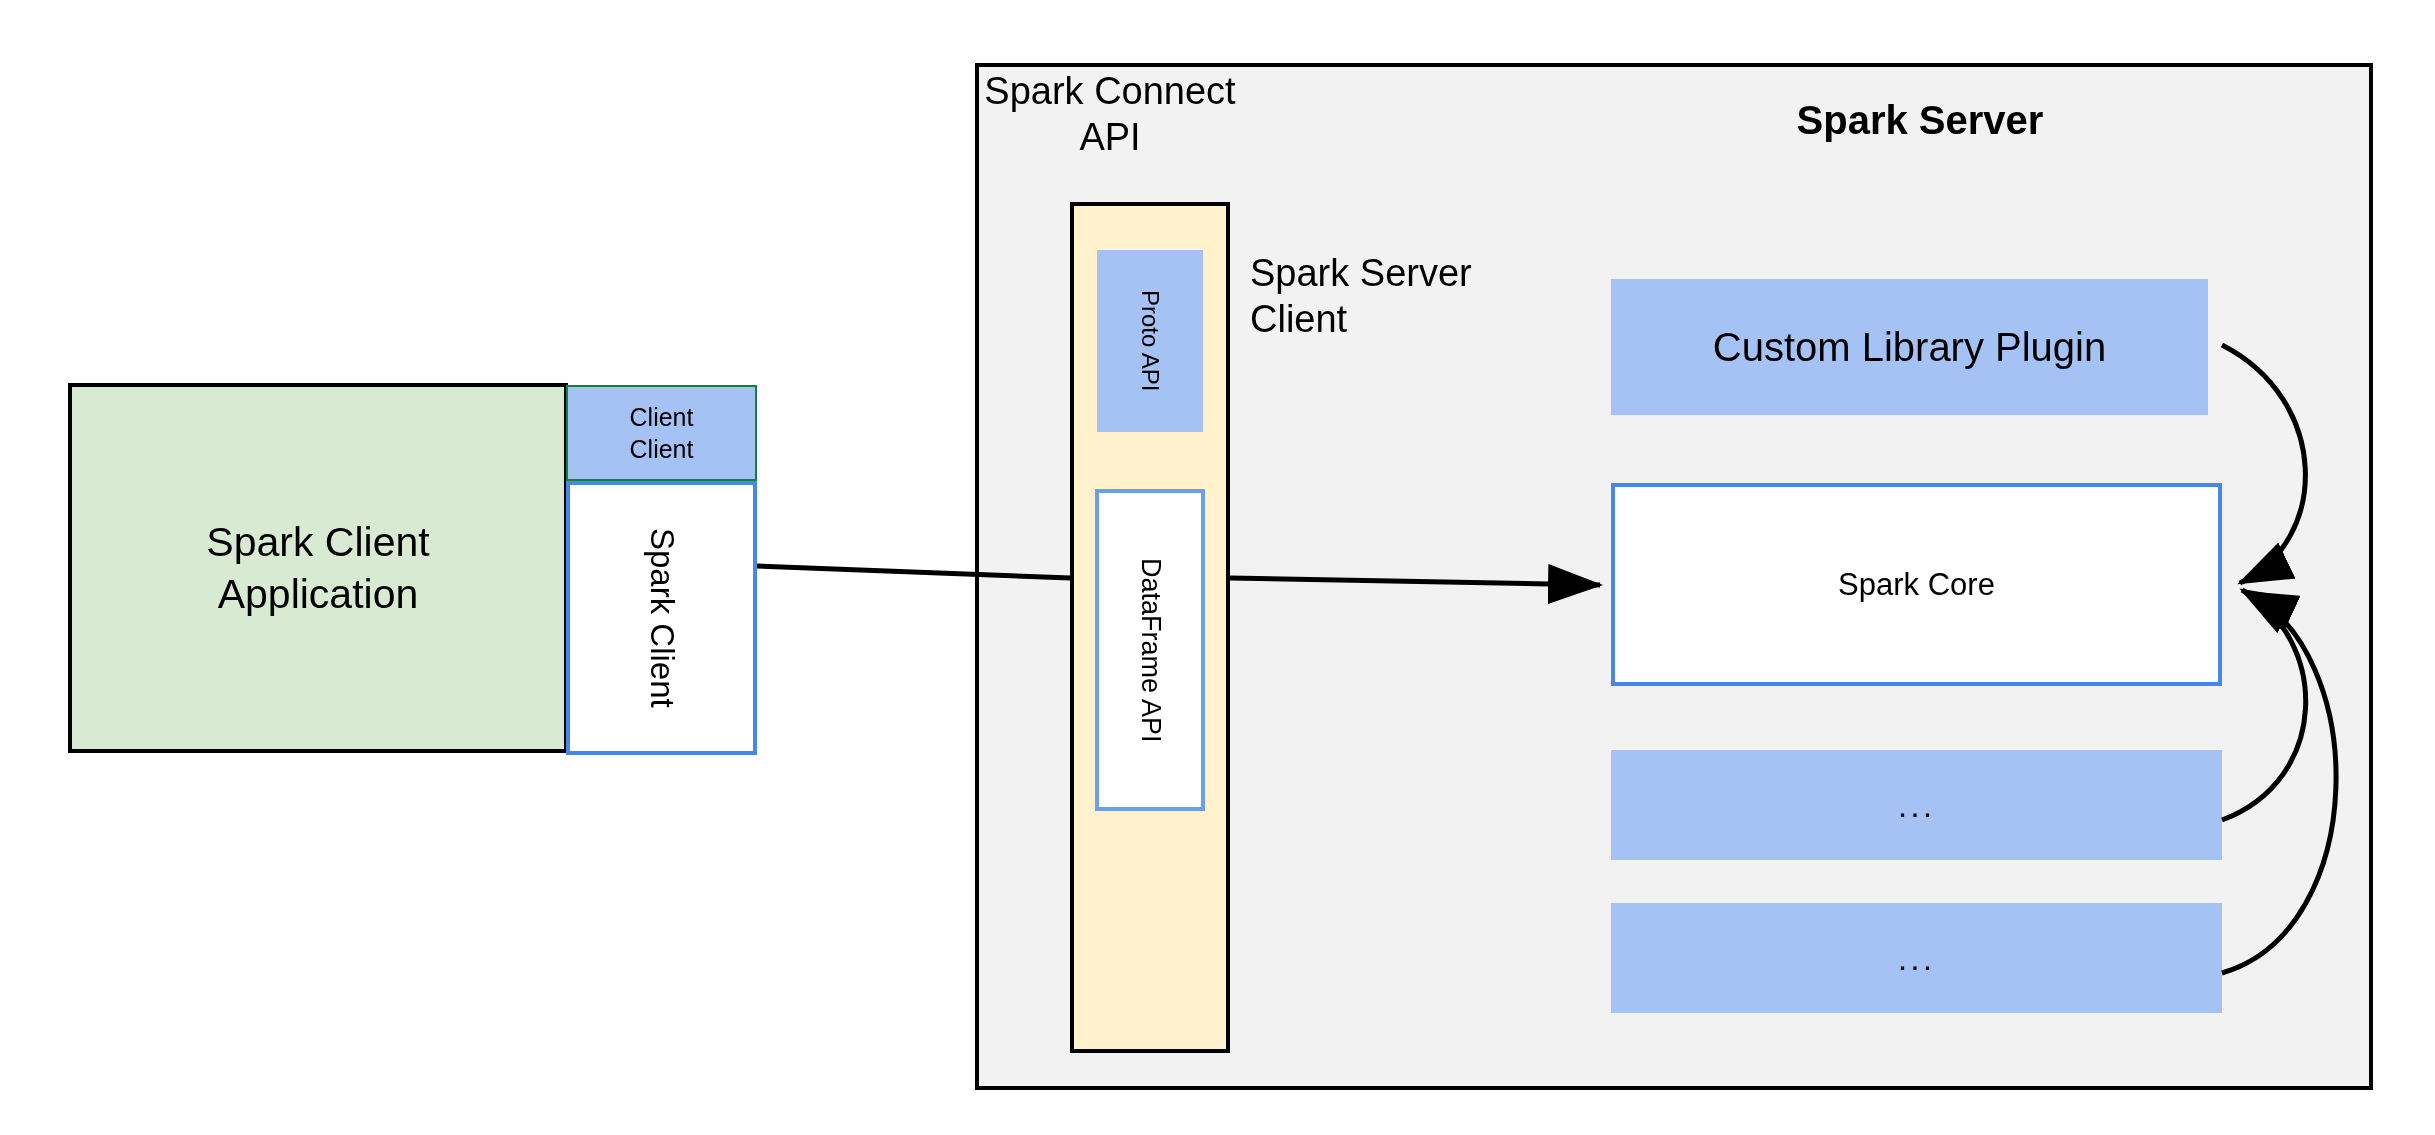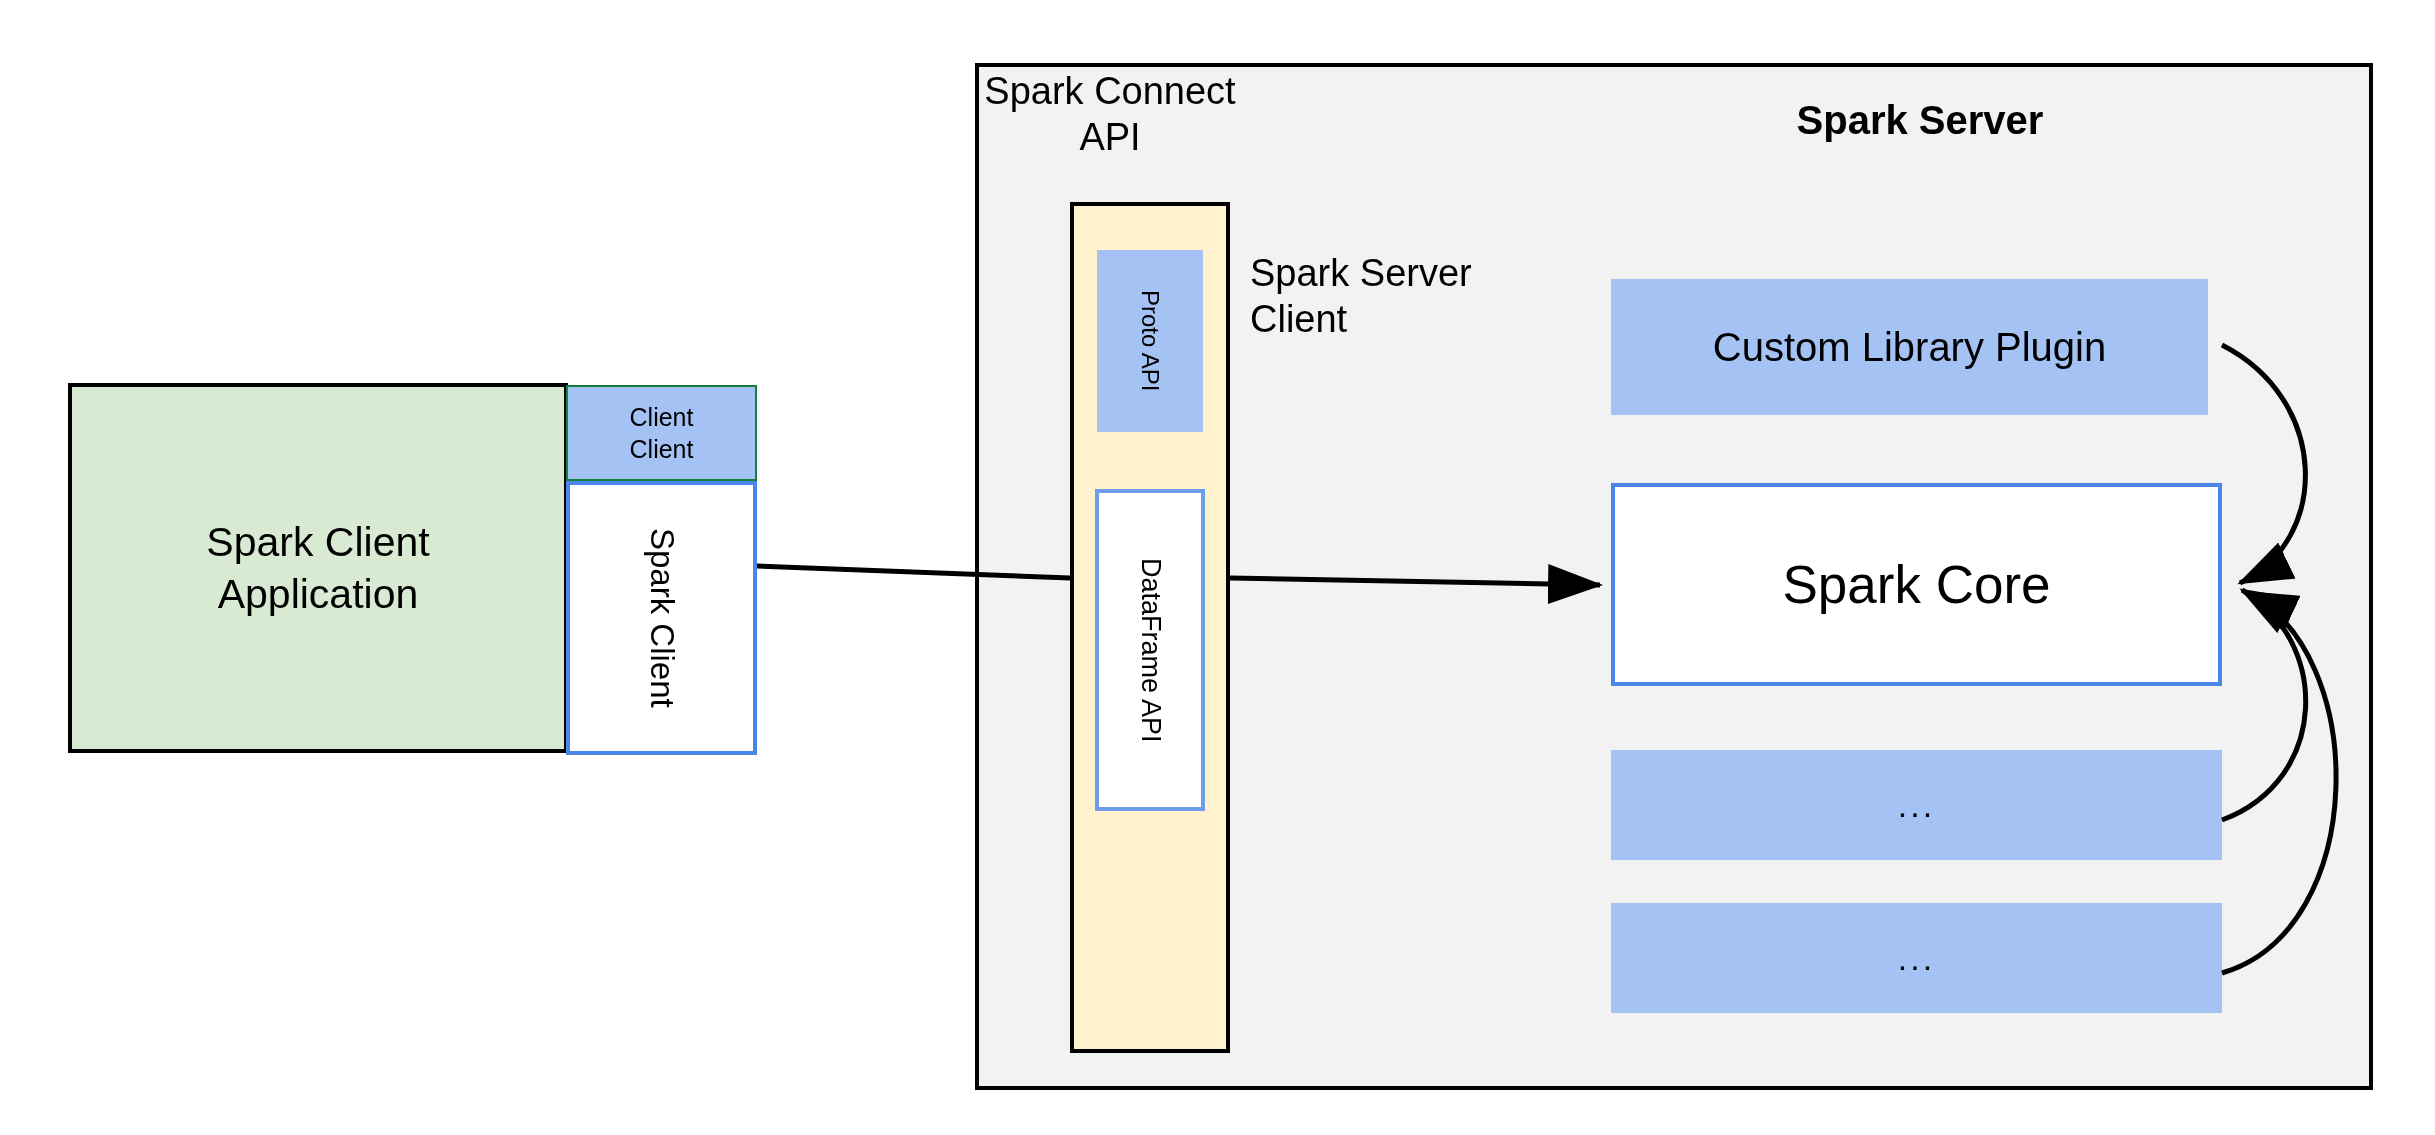--- a/index.html
+++ b/index.html
@@ -39,21 +39,21 @@
       background:#a4c2f4;border:none;}
   #proto-api .vtext{writing-mode:vertical-rl;font-size:24px;white-space:nowrap;}
   #dataframe-api{left:1095px;top:489px;width:110px;height:322px;
       background:#ffffff;border:4px solid #6d9eeb;}
   #dataframe-api .vtext{writing-mode:vertical-rl;font-size:27px;white-space:nowrap;}
 
   
   #custom-plugin{left:1611px;top:279px;width:597px;height:136px;
       background:#a4c2f4;border:none;font-size:40px;}
   #spark-core{left:1611px;top:483px;width:611px;height:203px;
-      background:#ffffff;border:4px solid #4a86e8;font-size:53px;}
+      background:#ffffff;border:4px solid #4a86e8;font-size:31px;}
   #ellipsis-1{left:1611px;top:750px;width:611px;height:110px;
       background:#a4c2f4;border:none;font-size:34px;letter-spacing:3px;}
   #ellipsis-2{left:1611px;top:903px;width:611px;height:110px;
       background:#a4c2f4;border:none;font-size:34px;letter-spacing:3px;}
 
   #edges{position:absolute;left:0;top:0;width:2435px;height:1135px;
          pointer-events:none;}
 </style>
 </head>
 <body>

